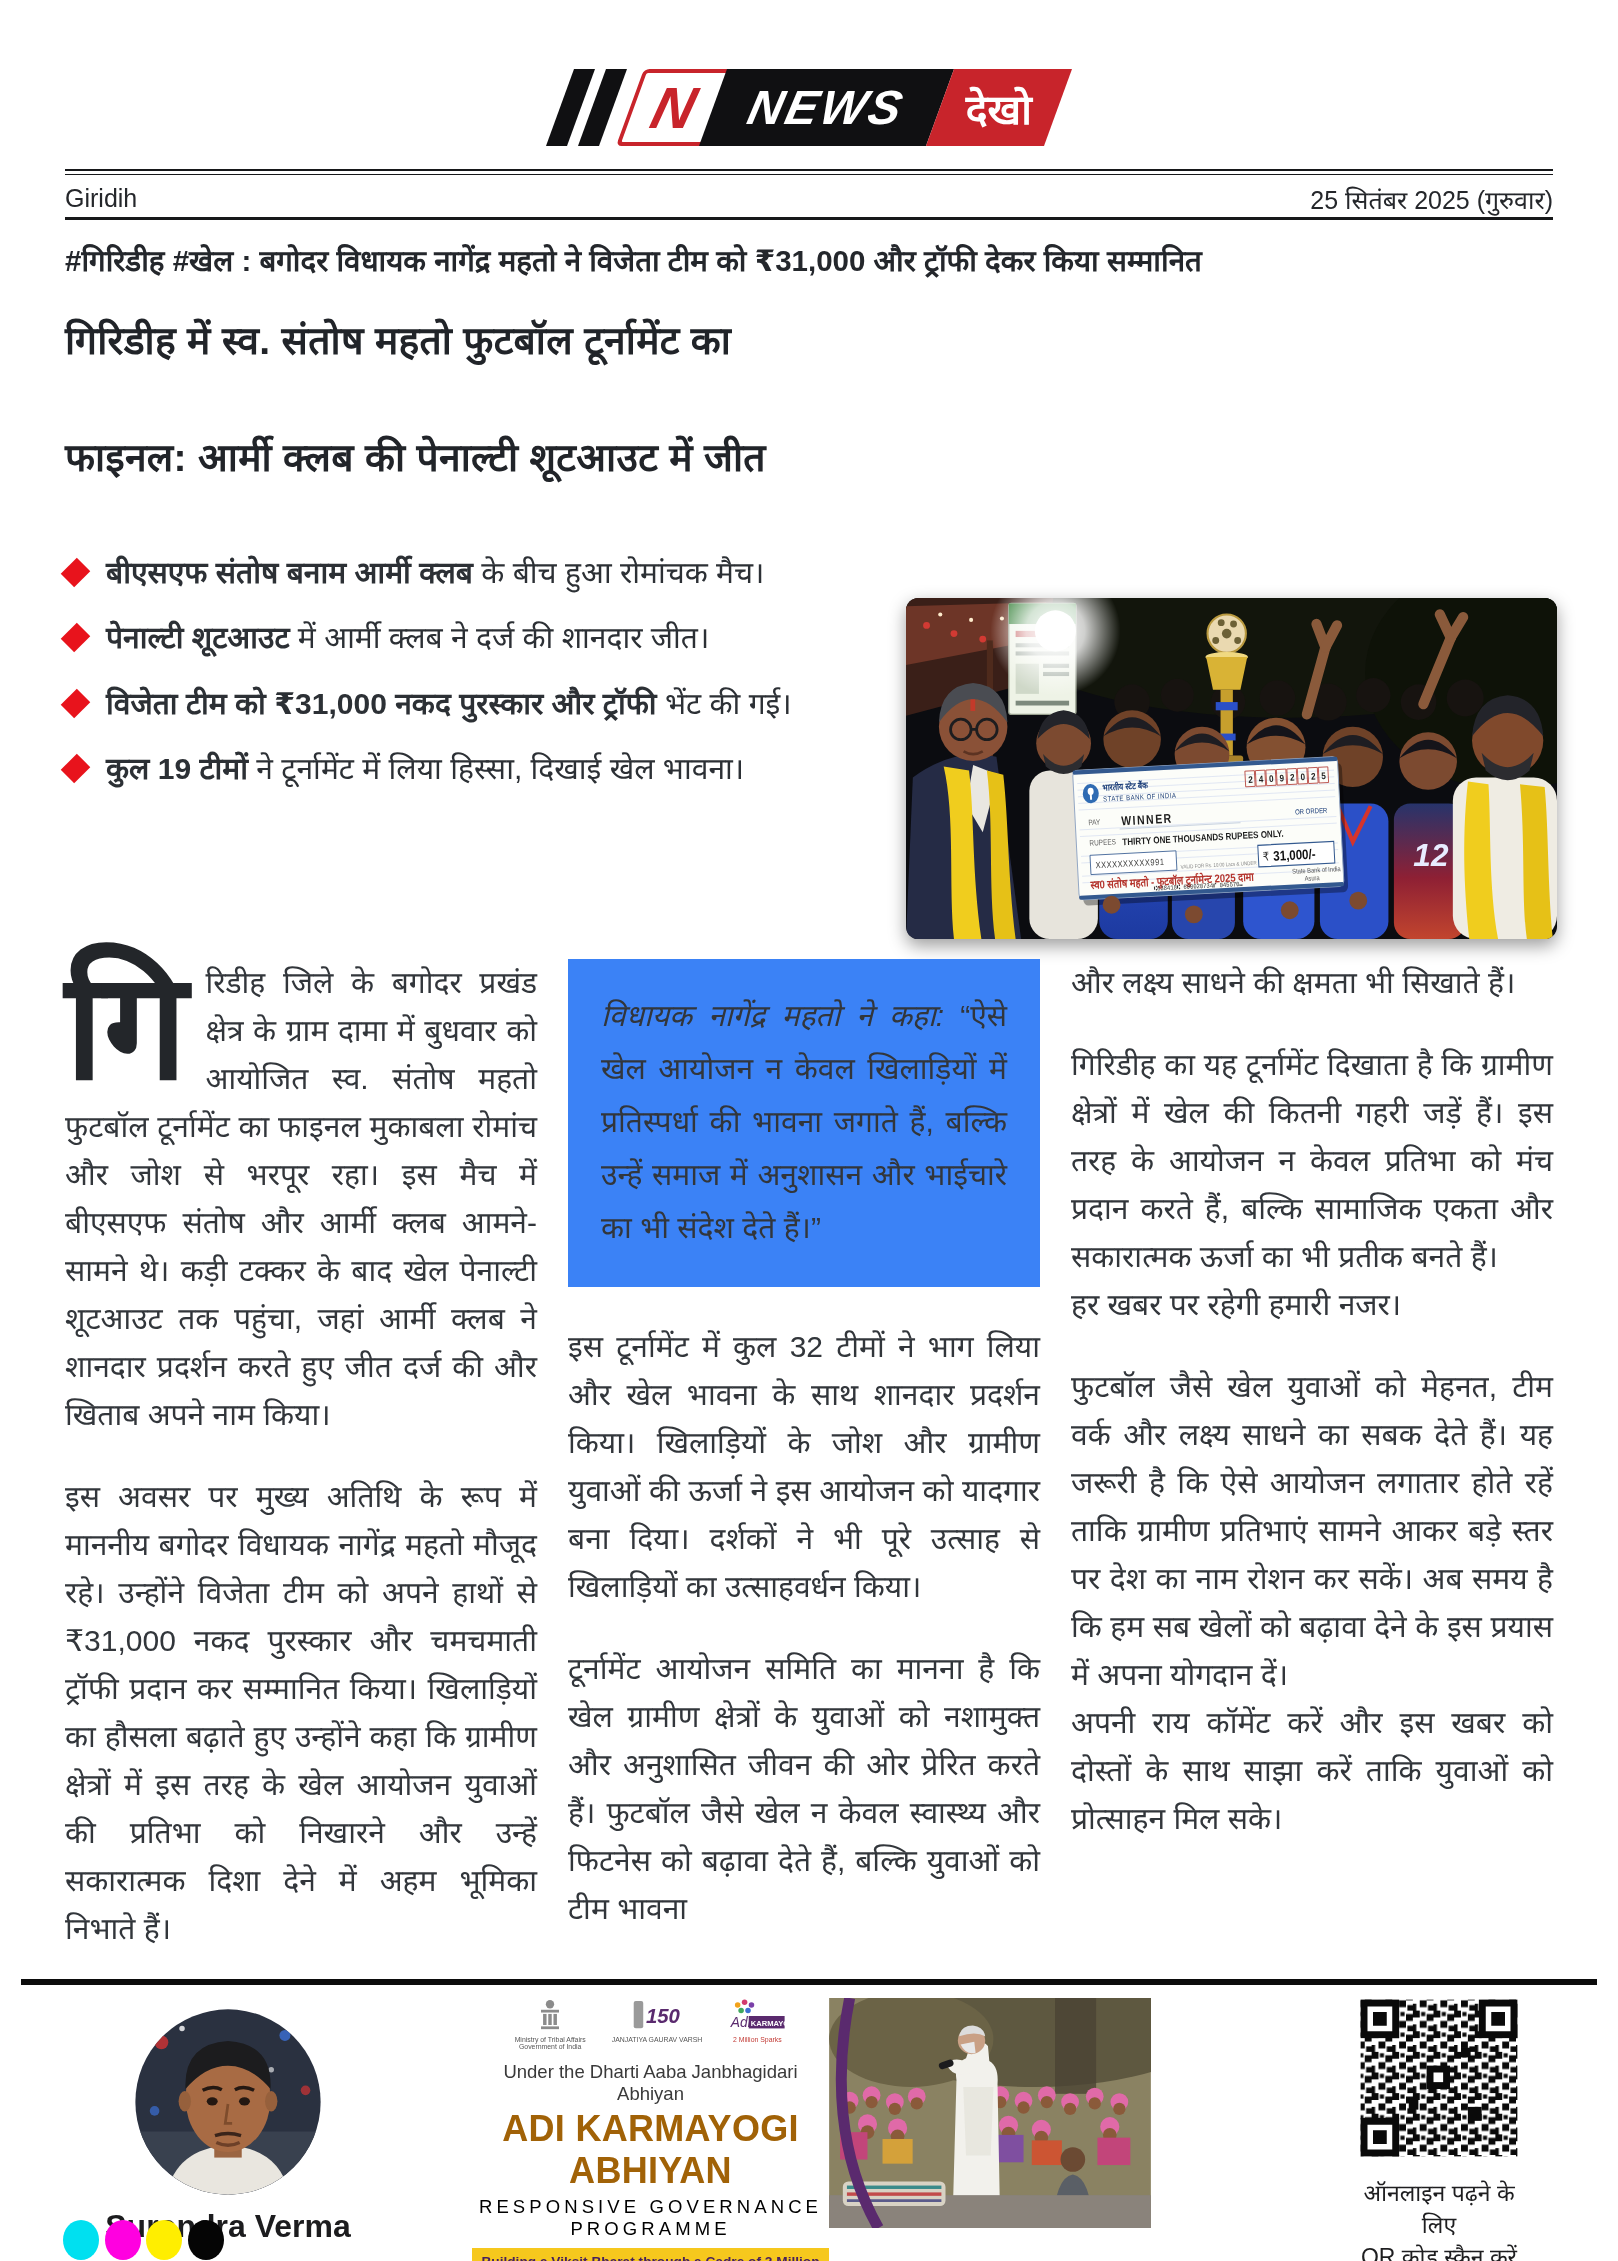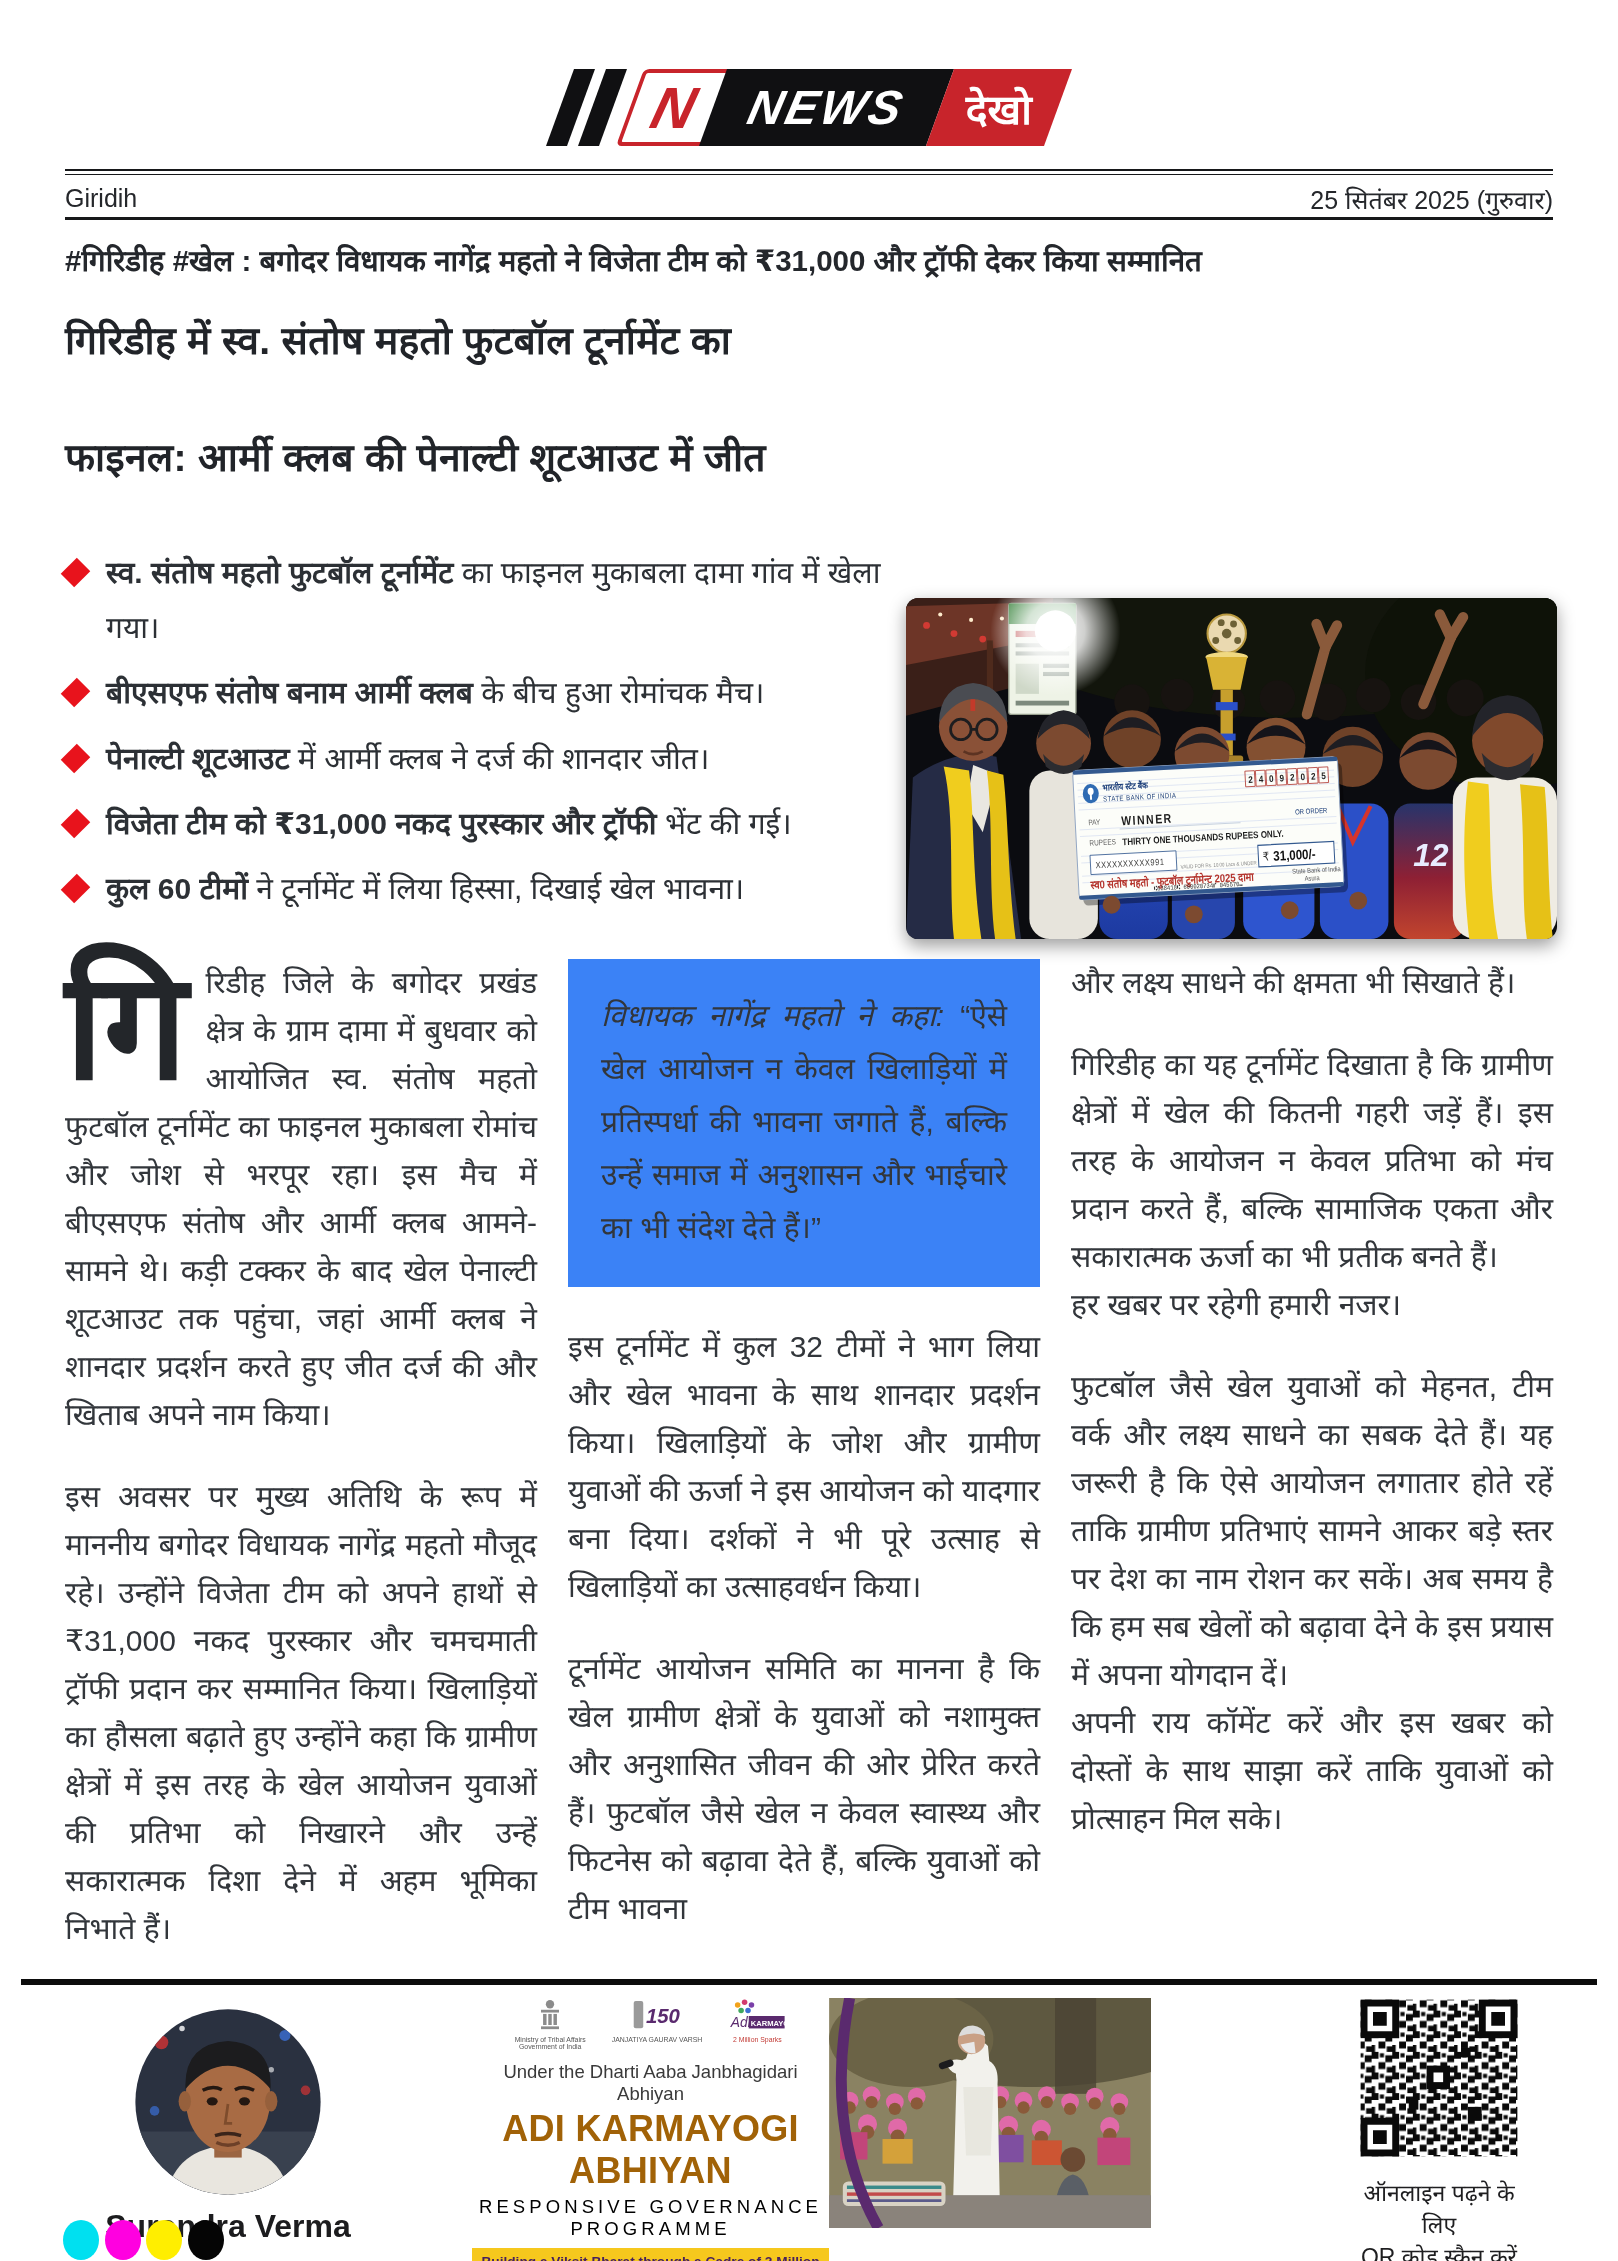--- a/index.html
+++ b/index.html
@@ -104,25 +104,24 @@
   </div>
   <div class="rule-c"></div>
 
   <div class="kicker">#गिरिडीह #खेल : बगोदर विधायक नागेंद्र महतो ने विजेता टीम को ₹31,000 और ट्रॉफी देकर किया सम्मानित</div>
   <div class="headline">
     <div>गिरिडीह में स्व. संतोष महतो फुटबॉल टूर्नामेंट का</div>
     <div>फाइनल: आर्मी क्लब की पेनाल्टी शूटआउट में जीत</div>
   </div>
 
   <ul class="highlights">
-    <li><span class="hl-diamond"></span><b>स्व. संतोष महतो फुटबॉल टूर्नामेंट</b><span> का फाइनल मुकाबला दामा गांव में खेला गया।</span></li>
     <li><span class="hl-diamond"></span><b>बीएसएफ संतोष बनाम आर्मी क्लब</b><span> के बीच हुआ रोमांचक मैच।</span></li>
     <li><span class="hl-diamond"></span><b>पेनाल्टी शूटआउट</b><span> में आर्मी क्लब ने दर्ज की शानदार जीत।</span></li>
     <li><span class="hl-diamond"></span><b>विजेता टीम को ₹31,000 नकद पुरस्कार और ट्रॉफी</b><span> भेंट की गई।</span></li>
-    <li><span class="hl-diamond"></span><b>कुल 60 टीमों</b><span> ने टूर्नामेंट में लिया हिस्सा, दिखाई खेल भावना।</span></li>
+    <li><span class="hl-diamond"></span><b>कुल 19 टीमों</b><span> ने टूर्नामेंट में लिया हिस्सा, दिखाई खेल भावना।</span></li>
   </ul>
 
   <div class="photo">
     <svg viewBox="0 0 950 498" preserveAspectRatio="none">
       <defs>
         <radialGradient id="gFlare" cx="50%" cy="50%" r="50%">
           <stop offset="0%" stop-color="#ffffff"></stop>
             <stop offset="45%" stop-color="#ffffff" stop-opacity=".8"></stop>
             <stop offset="100%" stop-color="#ffffff" stop-opacity="0"></stop>
         </radialGradient>

